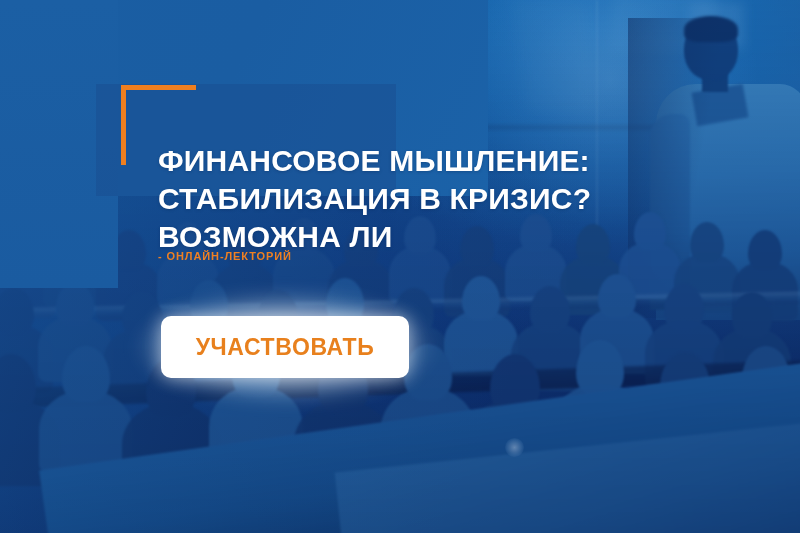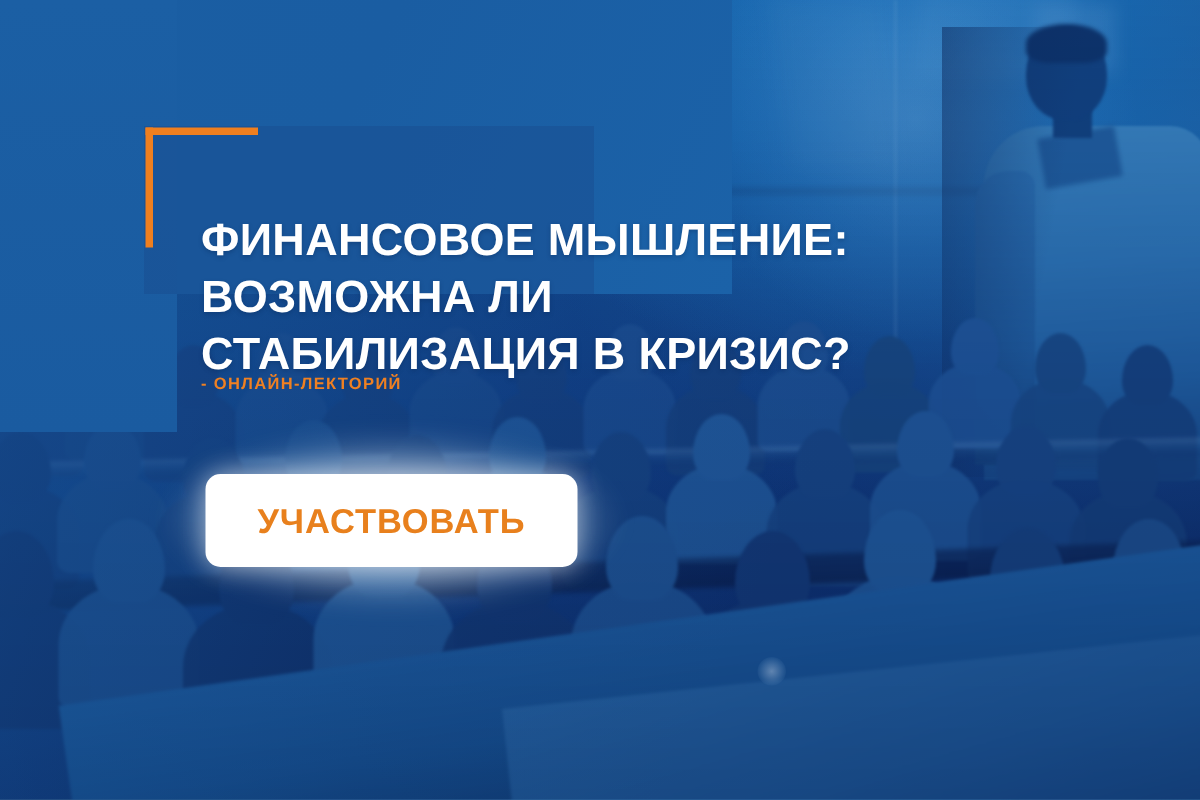--- a/index.html
+++ b/index.html
@@ -232,20 +232,21 @@
     left: 96px; top: 84px;
     width: 300px; height: 112px;
     background: #1a4f91;
     opacity: .55;
   }
 
   
   .content {
     position: absolute;
     inset: 0;
+    margin-left: 24px;
   }
 
   .corner-bracket {
     position: absolute;
     left: 97px;
     top: 85px;
   }
   .corner-bracket .v {
     position: absolute;
     left: 0; top: 0;
@@ -405,22 +406,22 @@
 
   <div class="content">
 
     <div class="corner-bracket">
       <div class="v"></div>
       <div class="h"></div>
     </div>
 
     <h1 class="headline">
       <span class="hl-line">Финансовое мышление:</span>
+      <span class="hl-line">стабилизация в кризис?</span>
       <span class="hl-line">Возможна ли</span>
-      <span class="hl-line">стабилизация в кризис?</span>
     </h1>
 
     <div class="subtitle">- Онлайн-лекторий</div>
 
     <div class="cta-wrap">
       <div class="cta-glow"></div>
       <button class="cta-button">Участвовать</button>
     </div>
 
   </div>

